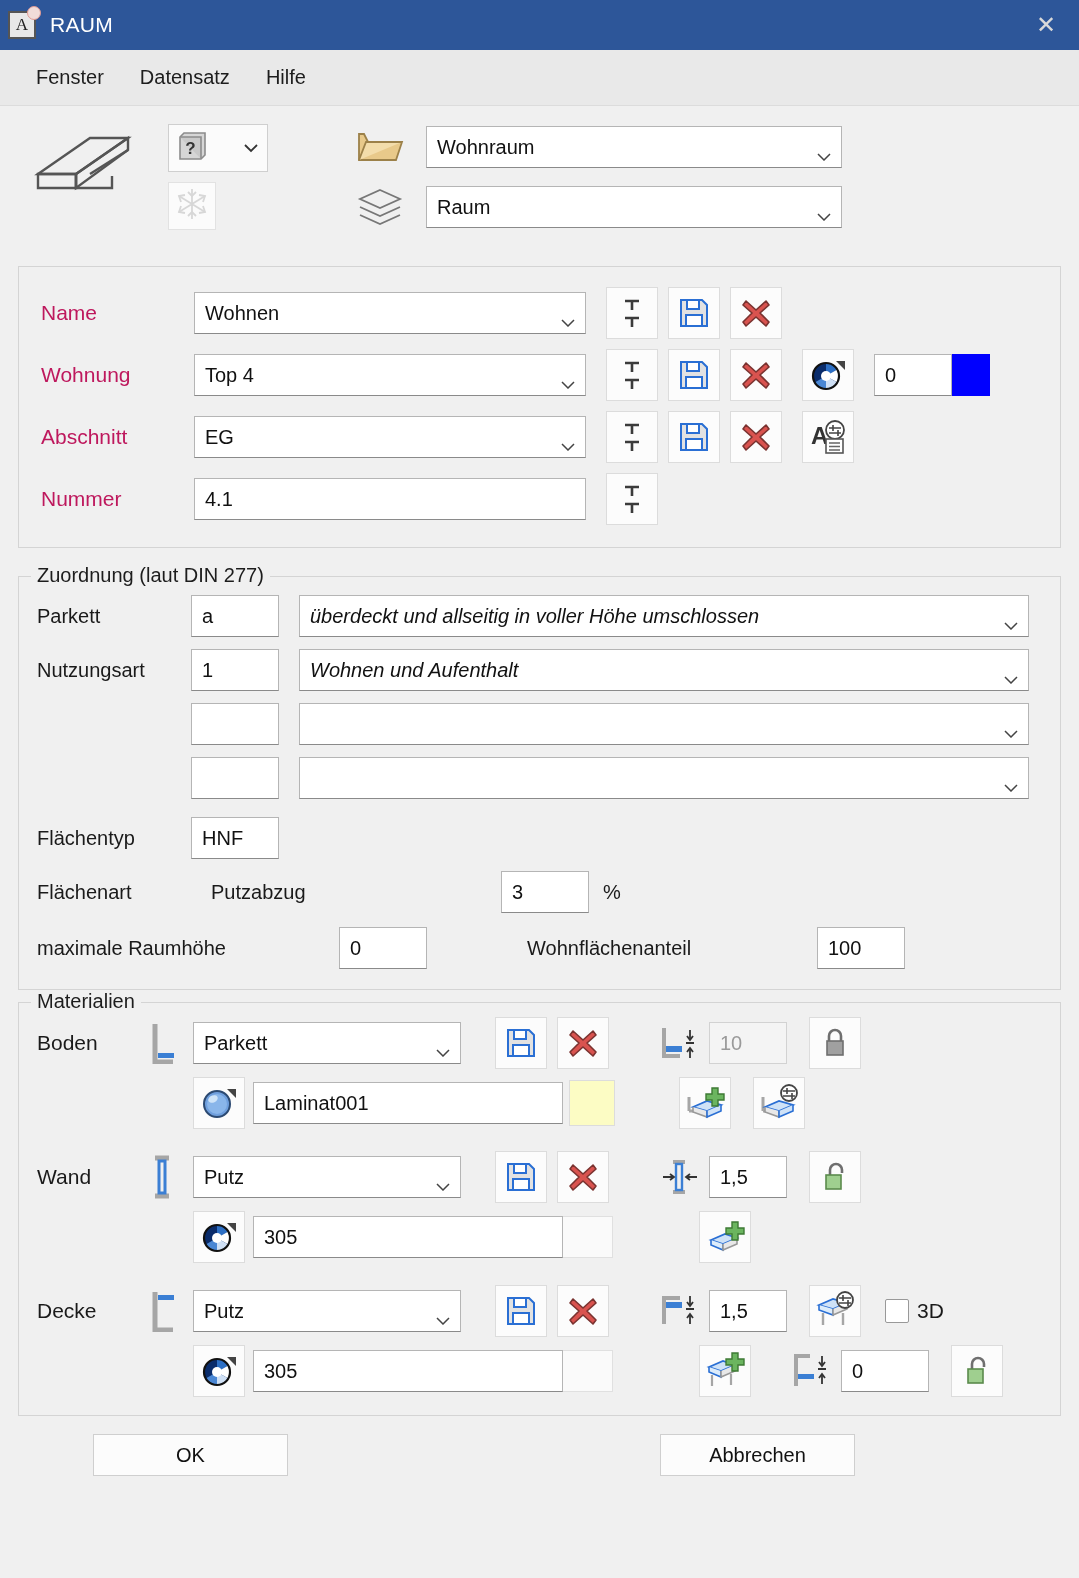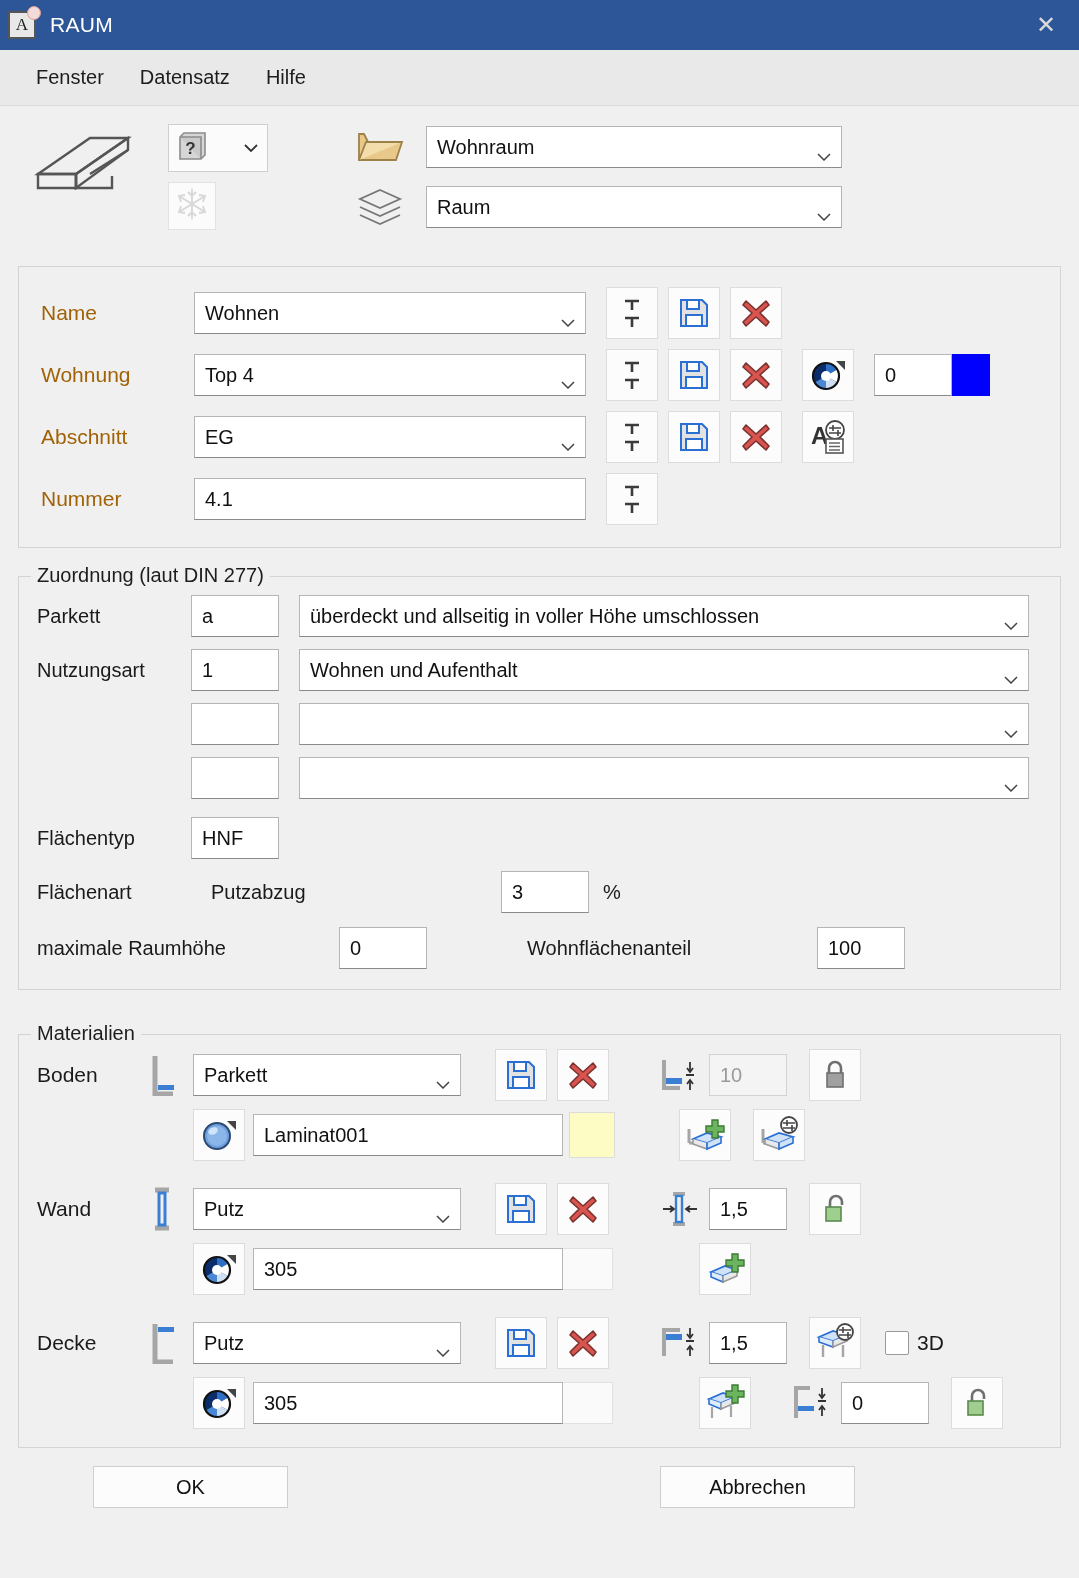--- a/index.html
+++ b/index.html
@@ -61,32 +61,32 @@
              display: flex; align-items: center; justify-content: center; }
 
   
   .group { position: relative; border: 1px solid #d4d4d4; margin: 0 18px; }
   .group > .legend { position: absolute; top: -13px; left: 12px; background: #f0f0f0;
                      padding: 0 6px; font-size: 20px; color: #1d1d1d; text-align: right; }
 
   
   .sec1 { margin-top: 16px; padding: 20px 0 22px 0; }
   .row { display: flex; align-items: center; margin-bottom: 10px; }
-  .row .lbl { width: 175px; padding-left: 22px; font-size: 21px; color: #a16207; }
+  .row .lbl { width: 175px; padding-left: 22px; font-size: 21px; color: #be185d; }
   .gap10 { width: 10px; } .gap20 { width: 20px; }
 
   
   .sec2 { margin-top: 28px; padding: 18px 0 16px 0; }
   .z-row { display: flex; align-items: center; margin-bottom: 12px; }
   .z-row .lbl { width: 172px; padding-left: 18px; font-size: 20px; color: #1a1a1a; }
   .z-small { width: 88px; }
-  .z-wide { width: 730px; }
-
-  
-  .sec3 { margin-top: 44px; padding: 14px 15px 18px 0; }
+  .z-wide { width: 730px; font-style: italic; }
+
+  
+  .sec3 { margin-top: 12px; padding: 14px 15px 18px 0; }
   .m-line { display: flex; align-items: center; }
   .m-lbl { width: 120px; padding-left: 18px; font-size: 21px; color: #1a1a1a; }
 
   .cb { width: 24px; height: 24px; border: 1px solid #999; background: #fff; border-radius: 2px; }
 
   
   .footer { flex: 1; display: flex; align-items: flex-start; padding-top: 18px; }
   .btn { height: 42px; background: #fcfcfc; border: 1px solid #cfcfcf; font-size: 20px;
          color: #111; display: flex; align-items: center; justify-content: center; }
   .ok { width: 195px; margin-left: 93px; }

